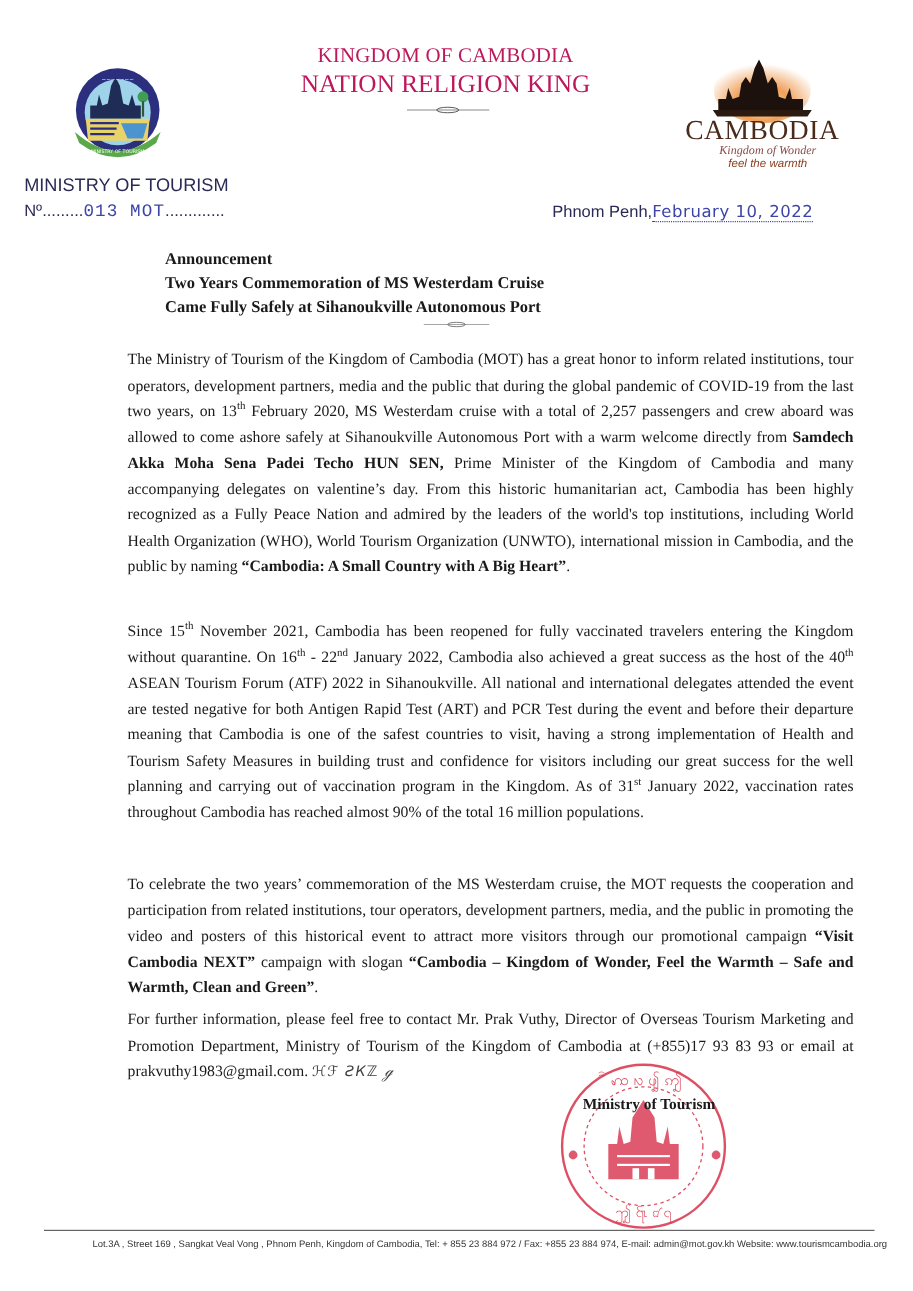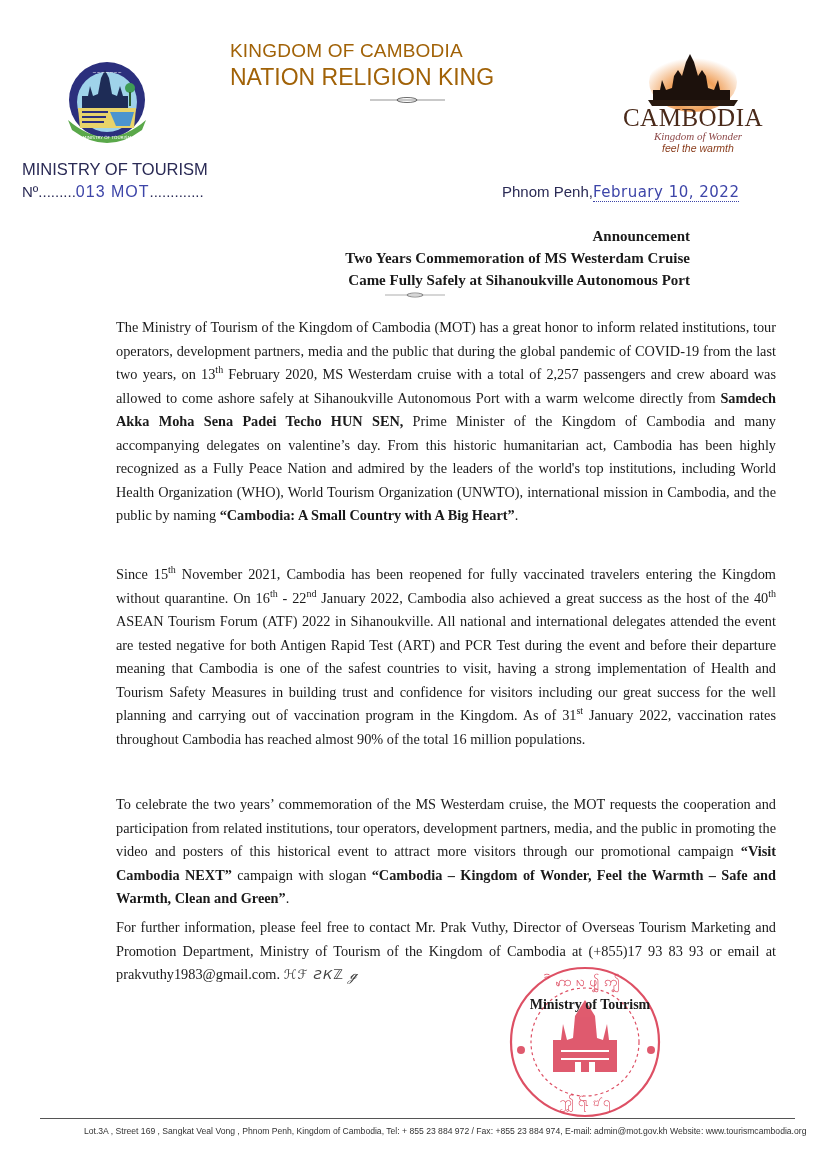--- a/index.html
+++ b/index.html
@@ -1,29 +1,29 @@
 <!DOCTYPE html>
 <html><head>
 <meta charset="utf-8">
 <style>
   html, body { margin:0; padding:0; background:#ffffff; }
   body { width:830px; height:1174px; position:relative; overflow:hidden; font-family:"Liberation Serif", serif; color:#1a1a1a; }
   .abs { position:absolute; }
-  .hdr-title { font-family:Liberation Sans, sans-serif; color:#a16207; text-align:left; }
+  .hdr-title { font-family:Liberation Serif, serif; color:#be185d; text-align:center; }
   #kingdom { left:230px; top:40px; width:350px; font-size:19px; letter-spacing:0.2px; }
   #nrk { left:230px; top:64px; width:350px; font-size:23px; }
   #hdr-orn { left:370px; top:96px; width:75px; height:8px; }
   #mot-logo { left:60px; top:58px; width:95px; height:90px; }
   #cam-logo { left:598px; top:40px; width:190px; height:115px; }
   #ministry-name { left:22px; top:160px; font-family:"Liberation Sans", sans-serif; font-size:16.5px; color:#2a2a55; }
   #ref-line { left:22px; top:183px; font-family:"Liberation Sans", sans-serif; font-size:15px; color:#2a2a55; white-space:nowrap; }
-  #ref-line .hand { font-family:Liberation Sans, sans-serif; color:#3d45a8; font-size:16px; letter-spacing:1px; }
+  #ref-line .hand { font-family:Liberation Mono, monospace; color:#3d45a8; font-size:16px; letter-spacing:1px; }
   #date-line { left:502px; top:183px; font-family:"Liberation Sans", sans-serif; font-size:15px; color:#2a2a55; white-space:nowrap;text-align:right; }
   #date-line .hand { font-family:"DejaVu Sans", sans-serif; color:#3d45a8; font-size:15px; letter-spacing:0.5px; }
-  .title-block { left:150px; width:540px; text-align:right; font-weight:bold; font-size:15px; }
+  .title-block { left:150px; width:540px; text-align:left; font-weight:bold; font-size:15px; }
   #ann { top:228px; }
   #t1 { top:250px; }
   #t2 { top:272px; }
   #title-orn { left:385px; top:292px; width:60px; height:6px; }
   .para { left:116px; width:660px; font-size:14.3px; line-height:23.5px; text-align:justify; }
   #p1 { top:316px; }
   #p2 { top:563px; }
   #p3 { top:793px; }
   #p4 { top:916px; }
   .para b { font-weight:bold; }

